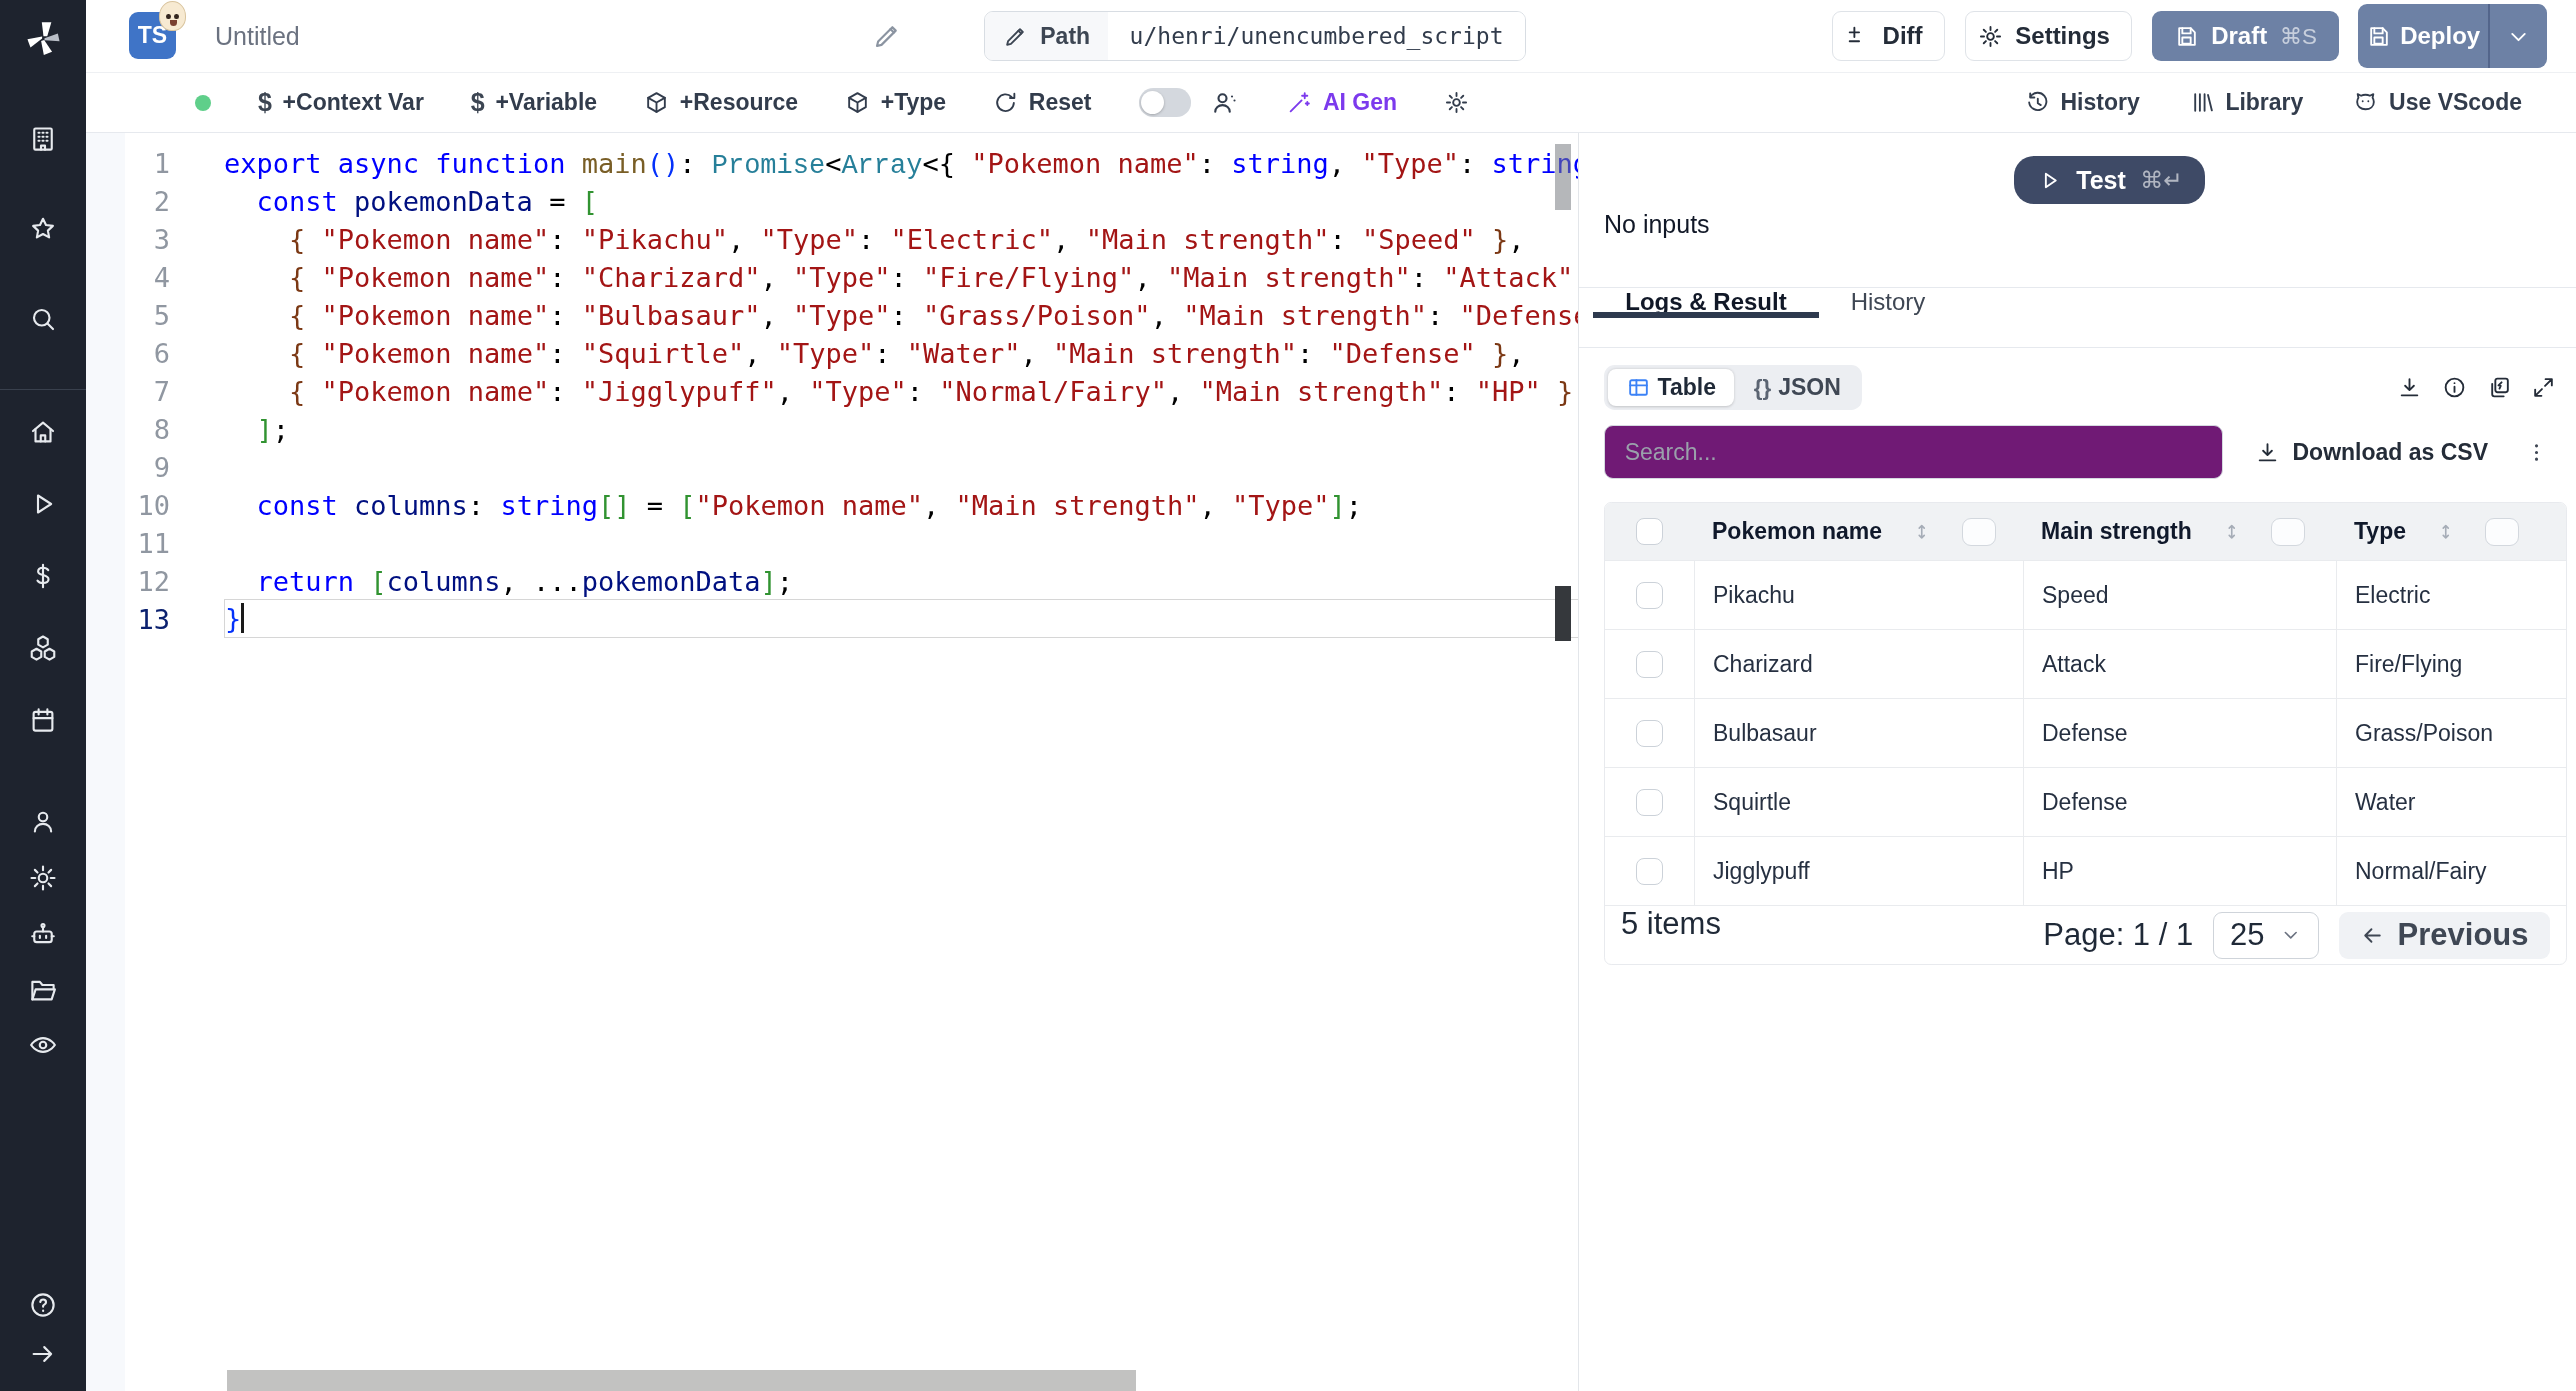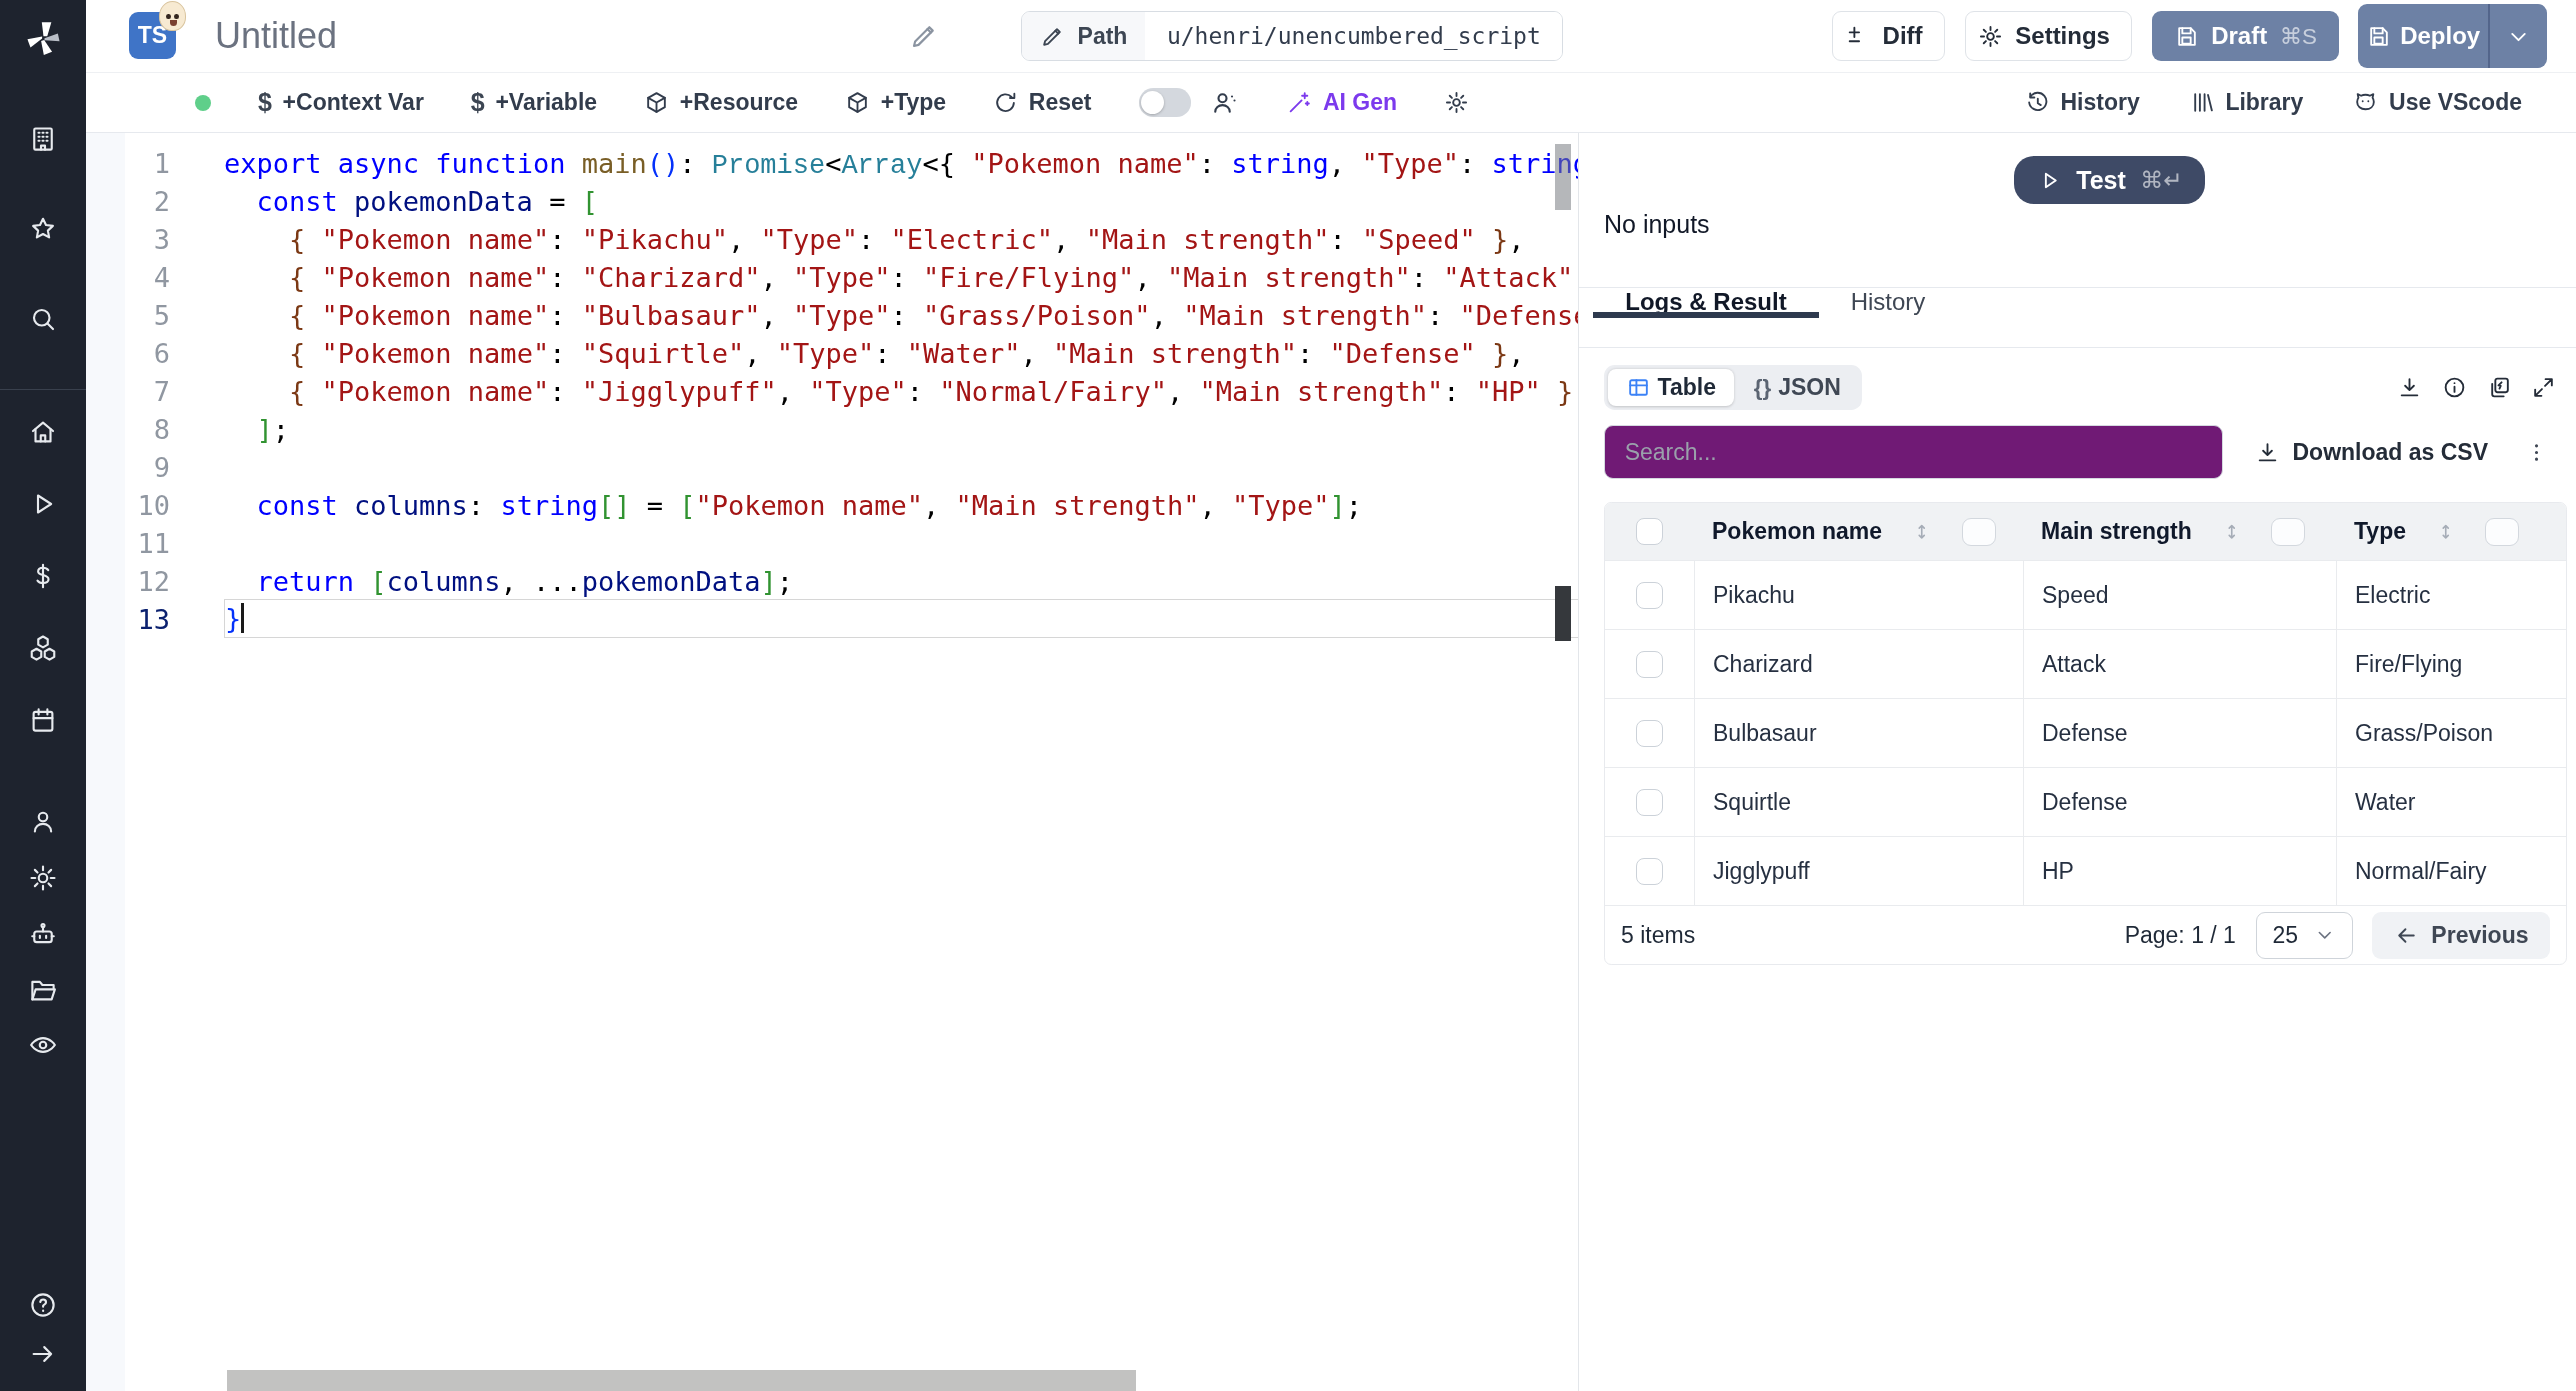--- a/index.html
+++ b/index.html
@@ -24,21 +24,21 @@
   .main{flex:1;display:flex;flex-direction:column;min-width:0;}
 
   
   .tophdr{height:73px;display:flex;align-items:center;padding:0 29px 0 43px;border-bottom:1.8px solid #eef0f3;background:#fff;flex-shrink:0;}
   .ts-wrap{position:relative;width:48px;height:48px;flex-shrink:0;}
   .ts-badge{width:47px;height:47px;border-radius:9px;background:#3f74c7;color:#fff;font-weight:700;font-size:23px;display:flex;align-items:center;justify-content:center;}
   .emoji-face{position:absolute;top:-10.7px;right:-9px;width:27px;height:30px;background:#f7ead2;border:1.8px solid #d9c49e;border-radius:50% 50% 46% 46%;}
   .emoji-face i{position:absolute;width:4.5px;height:5.4px;border-radius:50%;background:#33261f;top:11.6px;}
   .emoji-face i.l{left:6.3px;}.emoji-face i.r{right:6.3px;}
   .emoji-face b{position:absolute;width:7.2px;height:5.4px;border-radius:0 0 7.2px 7.2px;background:#7a4030;left:9.8px;top:18px;}
-  .hdr-title{margin-left:38px;font-size:36px;font-weight:500;color:#6b7280;}
+  .hdr-title{margin-left:38px;font-size:25px;font-weight:500;color:#6b7280;}
   .hdr-pencil{margin-left:572px;color:#8b94a1;cursor:pointer;}
   .path-pill{margin-left:82px;display:flex;align-items:stretch;border:1.8px solid #d8dde3;border-radius:9px;overflow:hidden;height:50px;cursor:pointer;}
   .path-pill .seg1{display:flex;align-items:center;gap:12.5px;background:#f7f8fa;padding:0 18px;color:#3d4653;font-size:23px;font-weight:600;}
   .path-pill .seg2{display:flex;align-items:center;padding:0 21.5px;font-family:"DejaVu Sans Mono",monospace;font-size:23px;color:#323c4c;background:#fff;}
   .hdr-right{margin-left:auto;display:flex;align-items:center;gap:19.7px;}
   .btn{display:flex;align-items:center;gap:12.5px;height:50px;padding:0 21.5px;border-radius:9px;font-size:24px;font-weight:600;cursor:pointer;white-space:nowrap;}
   .btn-light{background:#fff;border:1.8px solid #dfe3e8;color:#242c38;padding-left:12px;}
   .btn-slate{background:#6d81a5;color:#fff;border:none;}
   .btn-slate .kbd{color:rgba(255,255,255,.62);font-weight:500;font-size:22.4px;}
   .deploy-split{display:flex;align-items:stretch;border-radius:9px;overflow:hidden;background:#6d81a5;color:#fff;cursor:pointer;}
@@ -109,21 +109,21 @@
   .c-check{width:89px;justify-content:center;padding-left:0;flex-shrink:0;}
   .c0{width:329px;flex-shrink:0;}
   .c1{width:313px;flex-shrink:0;}
   .c2{flex:1;}
   .th{gap:29px;font-weight:700;color:#10192b;}
   .checkbox{width:27px;height:27px;border:1.8px solid #ccd2d9;border-radius:8px;background:#fff;cursor:pointer;}
   .mini-box{width:34px;height:28px;border:1.8px solid #d3d8de;border-radius:9px;background:#fcfdfe;cursor:pointer;}
   .sort-ic{color:#a6adb7;cursor:pointer;}
   .trow{display:flex;align-items:stretch;height:69px;border-top:1.8px solid #e9ebee;background:#fff;cursor:pointer;}
   .trow .tcell:not(.c-check){border-left:1.8px solid #e9ebee;}
-  .tfoot{display:flex;align-items:center;border-top:1.8px solid #e9ebee;height:59px;padding:0 16px;font-size:23px;color:#1f2937;}
+  .tfoot{display:flex;border-top:1.8px solid #e9ebee;height:59px;padding:0 16px;font-size:31px;color:#1f2937;}
   .tfoot .right{margin-left:auto;display:flex;align-items:center;gap:19.7px;}
   .page-select{display:flex;align-items:center;gap:16px;border:1.8px solid #cfd4da;border-radius:9px;height:47px;padding:0 16px;cursor:pointer;color:#1f2937;background:#fff;}
   .prev-btn{display:flex;align-items:center;gap:12.5px;background:#f0f2f5;border-radius:9px;height:47px;padding:0 21.5px;font-weight:600;color:#3f4754;cursor:pointer;}
 </style>
 </head>
 <body>
 
 <div class="app">
 
   <nav class="sidebar">

